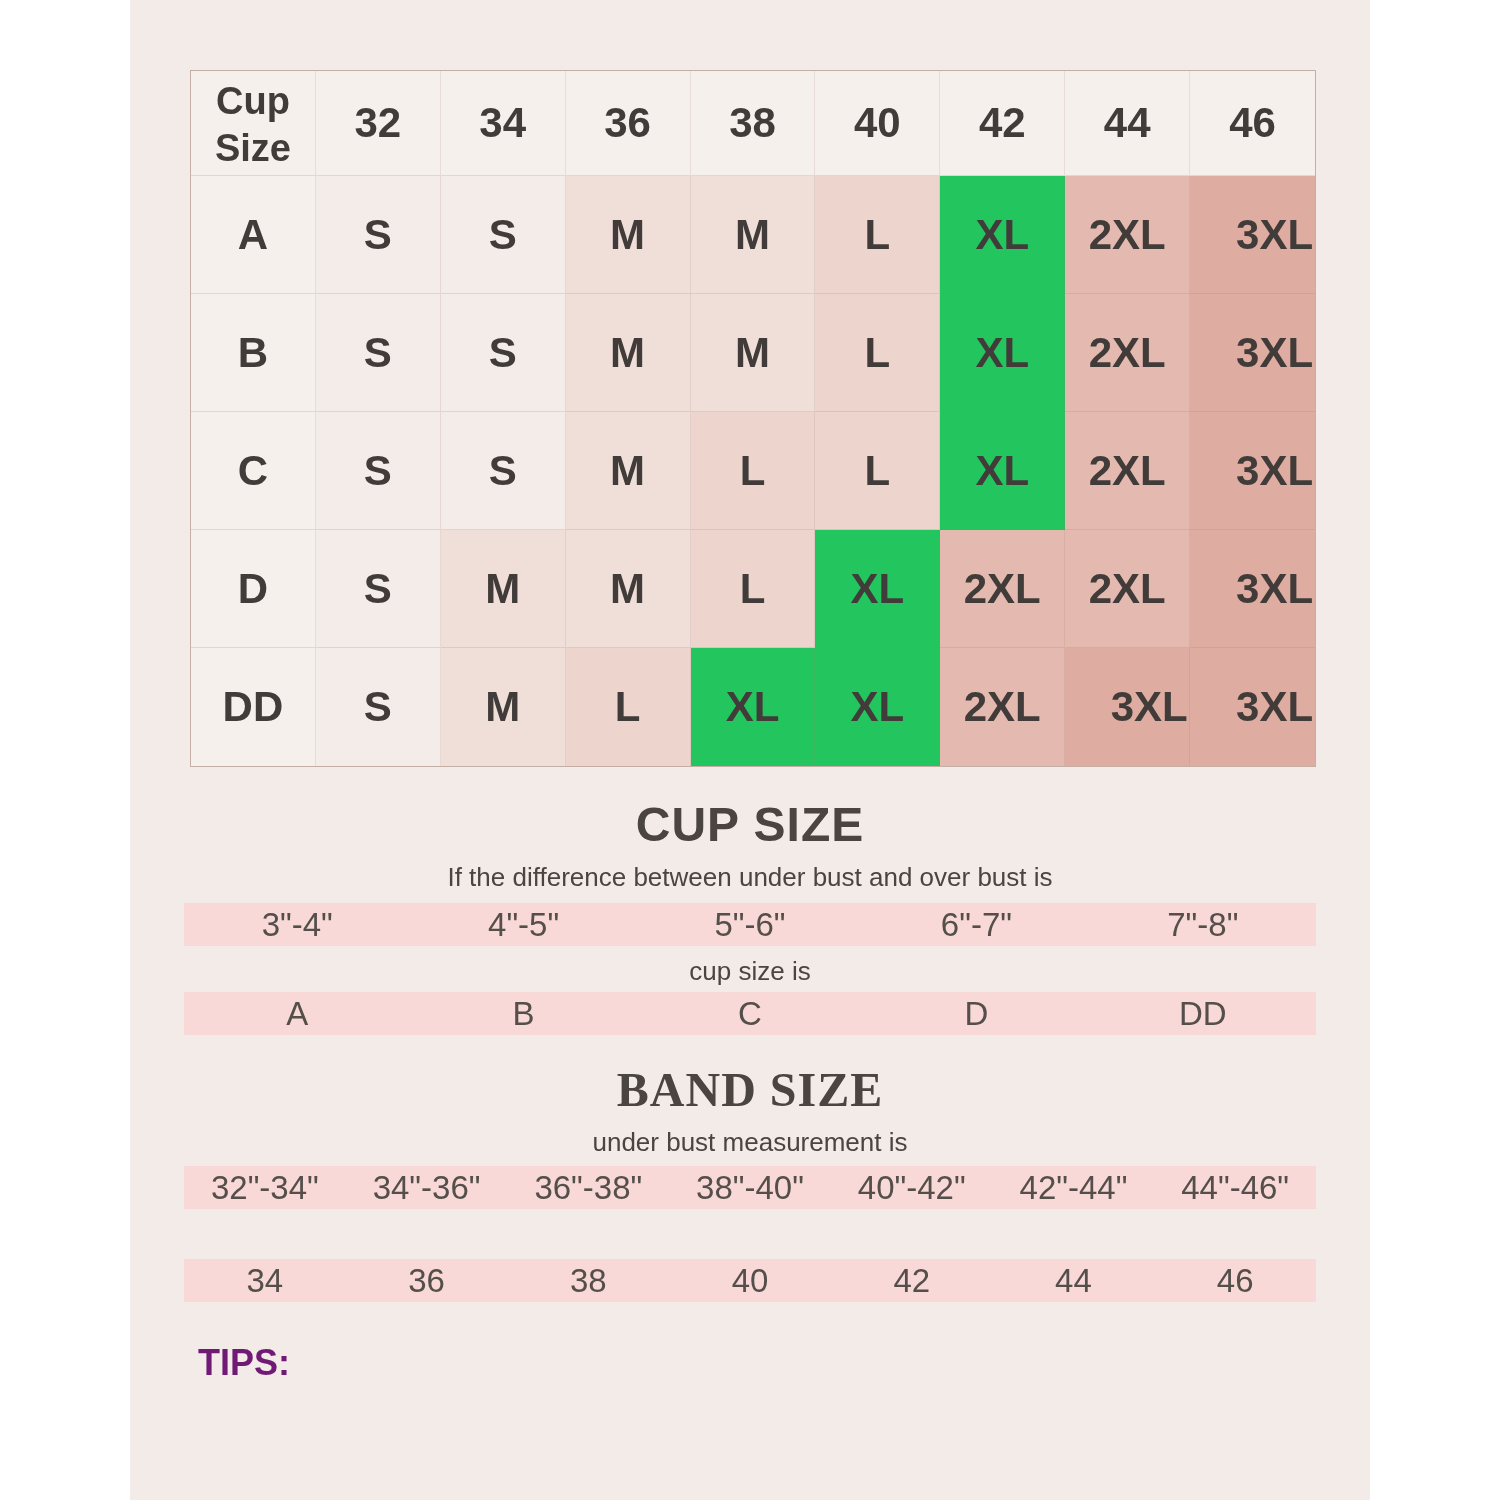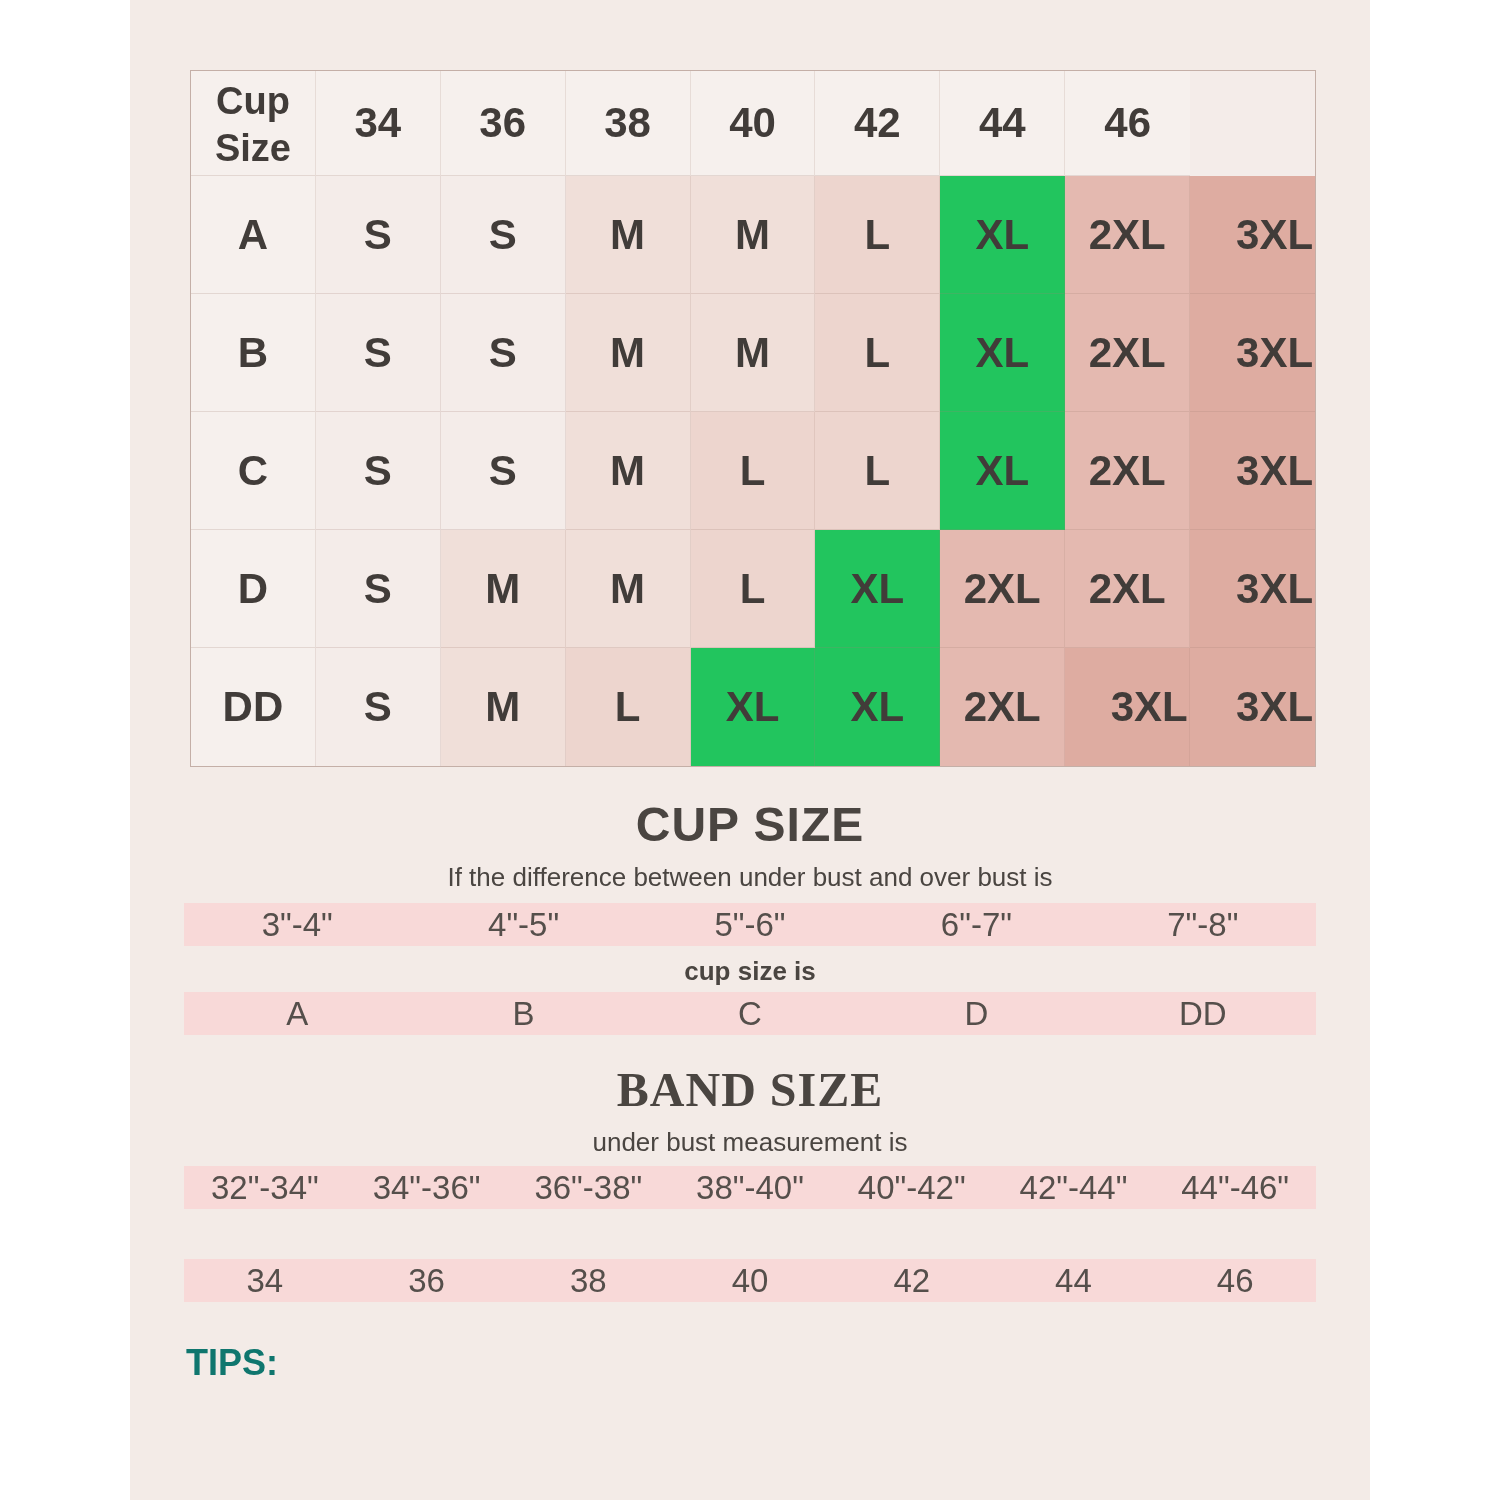--- a/index.html
+++ b/index.html
@@ -65,51 +65,52 @@
     position: absolute; left: 184px; width: 1132px; height: 43px;
     background: #f8d9d8; display: flex;
   }
   .band-cell {
     flex: 1; display: flex; align-items: center; justify-content: center;
     font-size: 33px; color: #554f4b;
   }
 
   
   .tips-heading {
-    position: absolute; left: 186px; top: 1342px;
-    font-weight: bold; font-size: 36px; color: #0f766e;
+    position: absolute; left: 198px; top: 1342px;
+    font-weight: bold; font-size: 36px; color: #701a75;
   }
   .tips-body {
     position: absolute; left: 203px; top: 1398px;
     font-size: 27px; line-height: 1.58; color: #4a4541;
     letter-spacing: 0.3px;
   }
   .tips-body div { white-space: nowrap; }
 
   
   #cup-title   { top: 797px; }
   #cup-sub     { top: 862px; }
   #band-diff   { top: 903px; }
-  #cup-conn    { top: 956px; font-weight: bold; }
+  #cup-conn    { top: 956px; }
   #band-cups   { top: 992px; }
   #band-title  { top: 1062px; font-family: Liberation Serif, serif; }
   #band-sub    { top: 1127px; }
   #band-meas   { top: 1166px; }
   #band-conn   { top: 1222px; }
   #band-bands  { top: 1259px; }
 </style>
 </head>
 <body>
 
 <div class="page">
   <div class="content-bg"></div>
 
   <div class="size-table">
     <div class="tr header">
       <div class="cell corner head">Cup Size</div>
+      <div class="cell head">32</div>
       <div class="cell head">34</div>
       <div class="cell head">36</div>
       <div class="cell head">38</div>
       <div class="cell head">40</div>
       <div class="cell head">42</div>
       <div class="cell head">44</div>
       <div class="cell head">46</div>
     </div>
 
     <div class="tr data">

